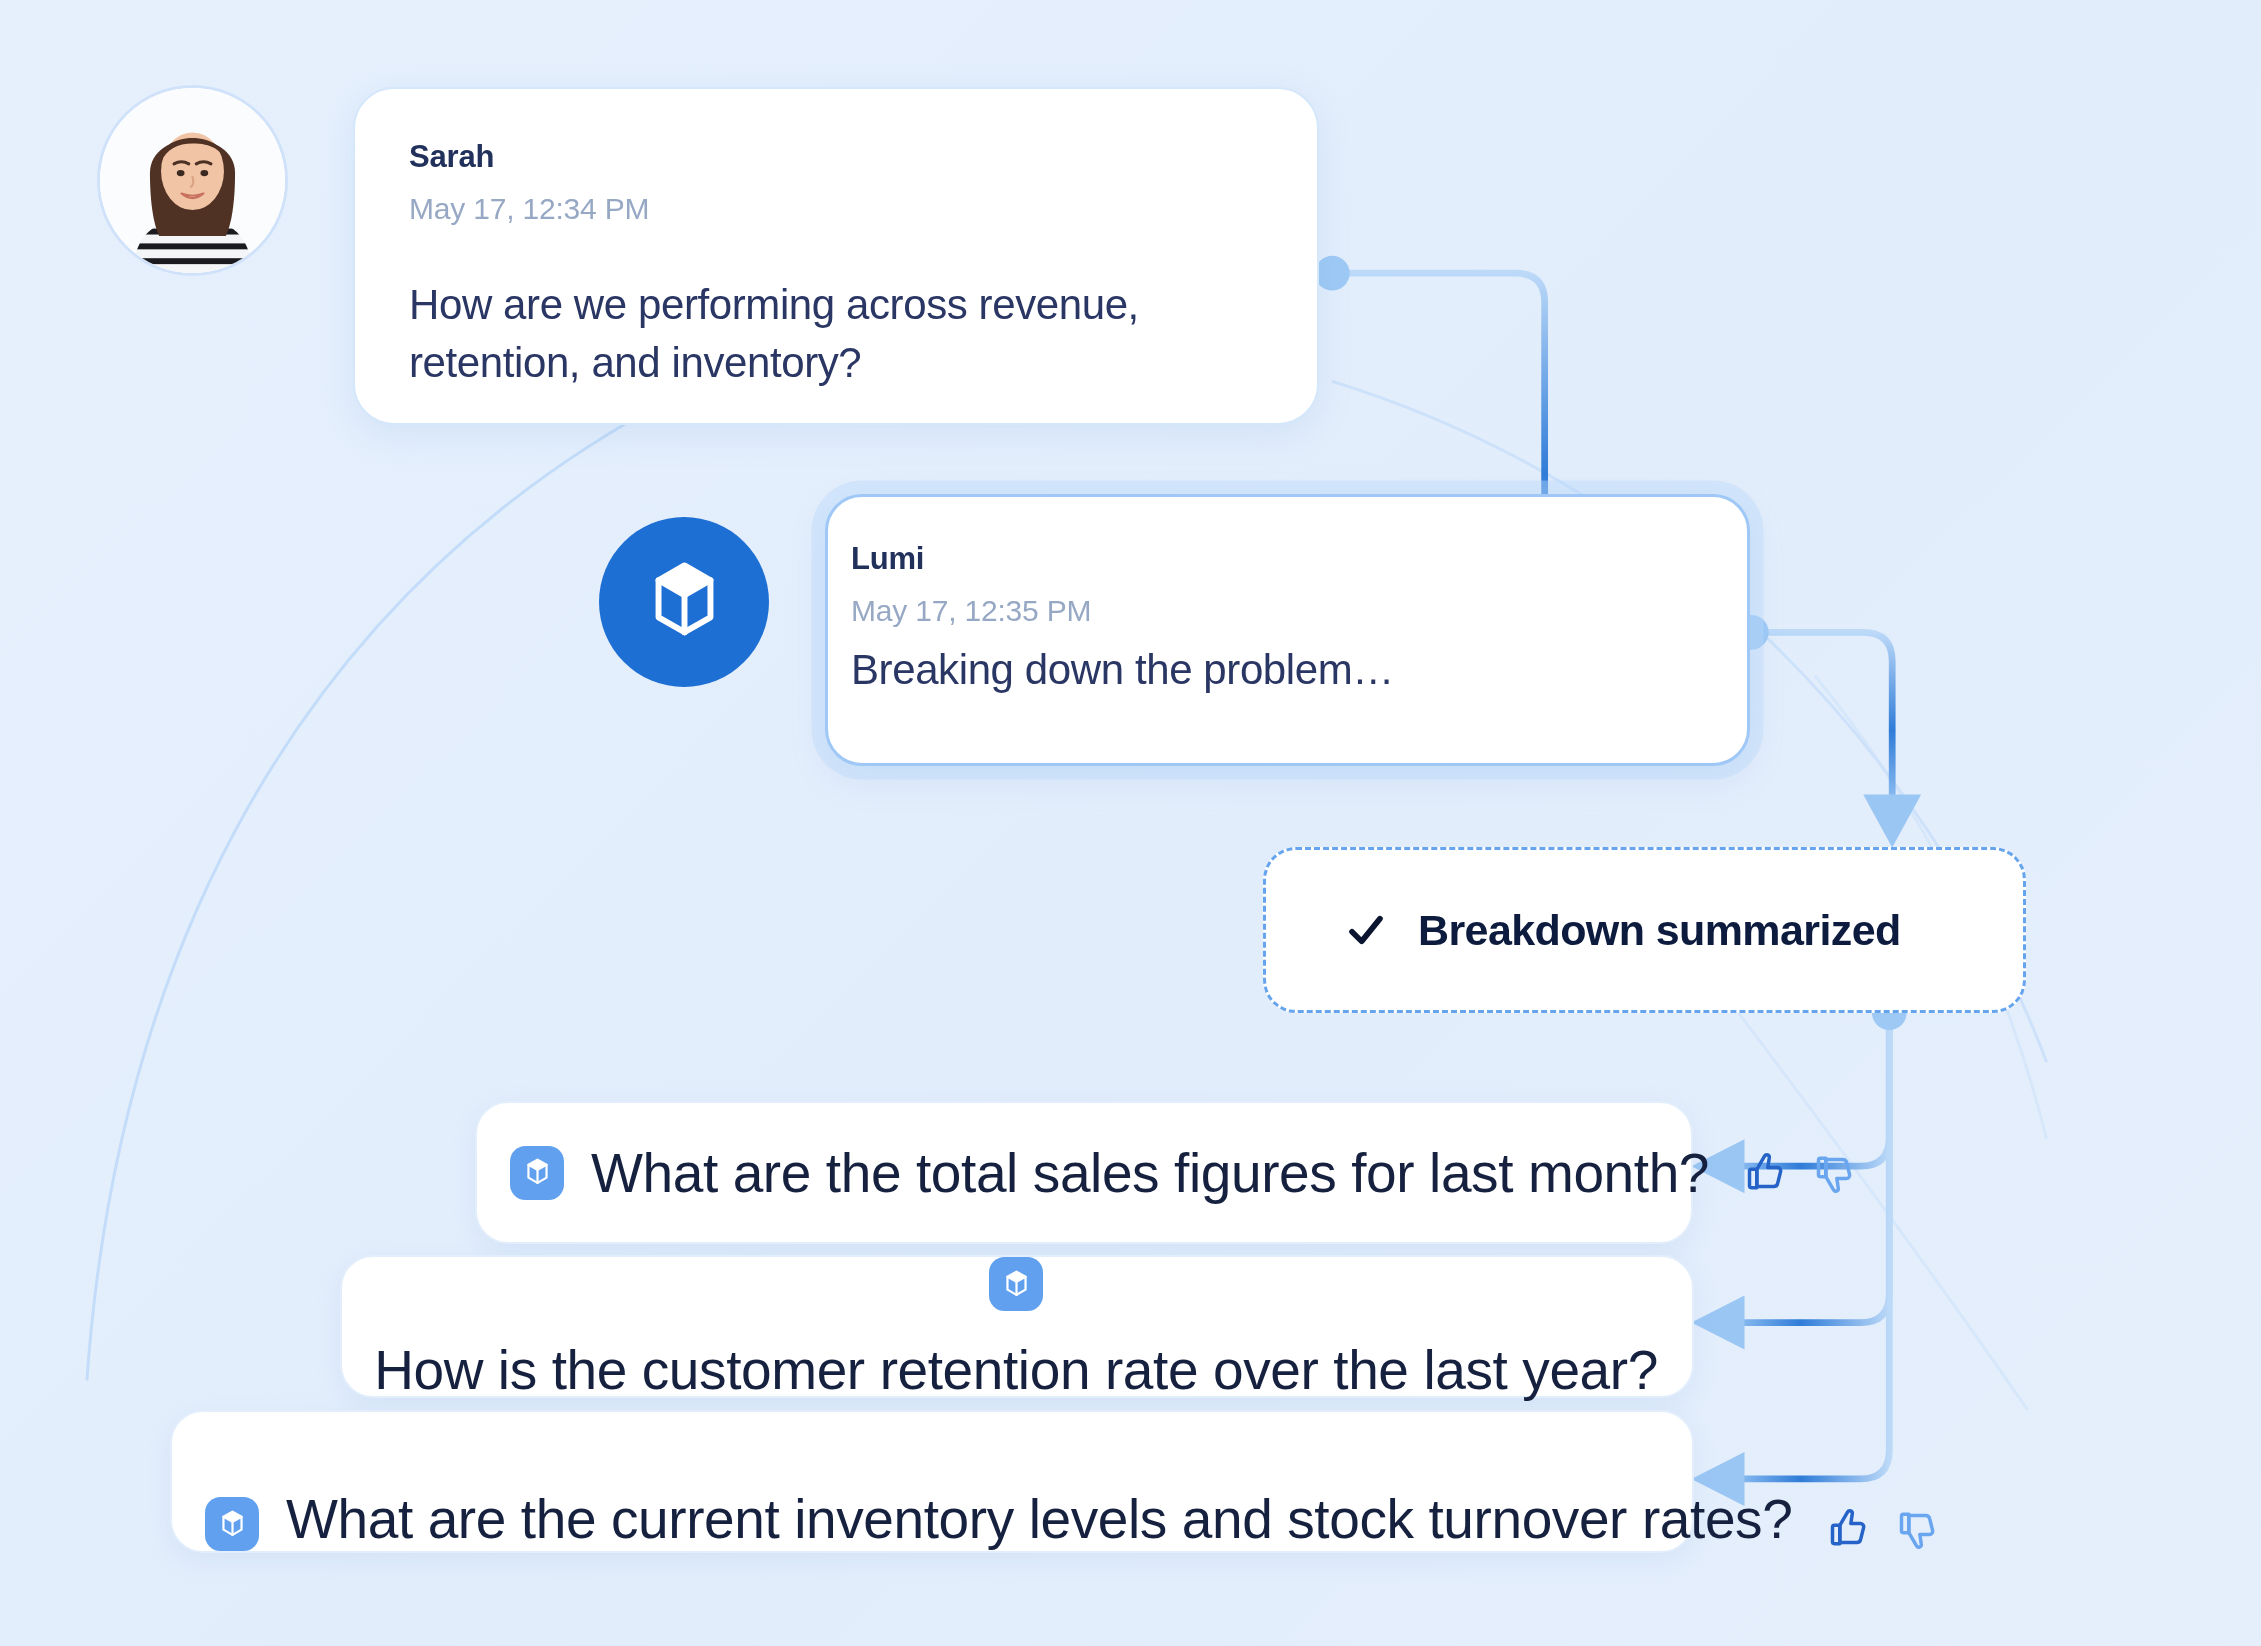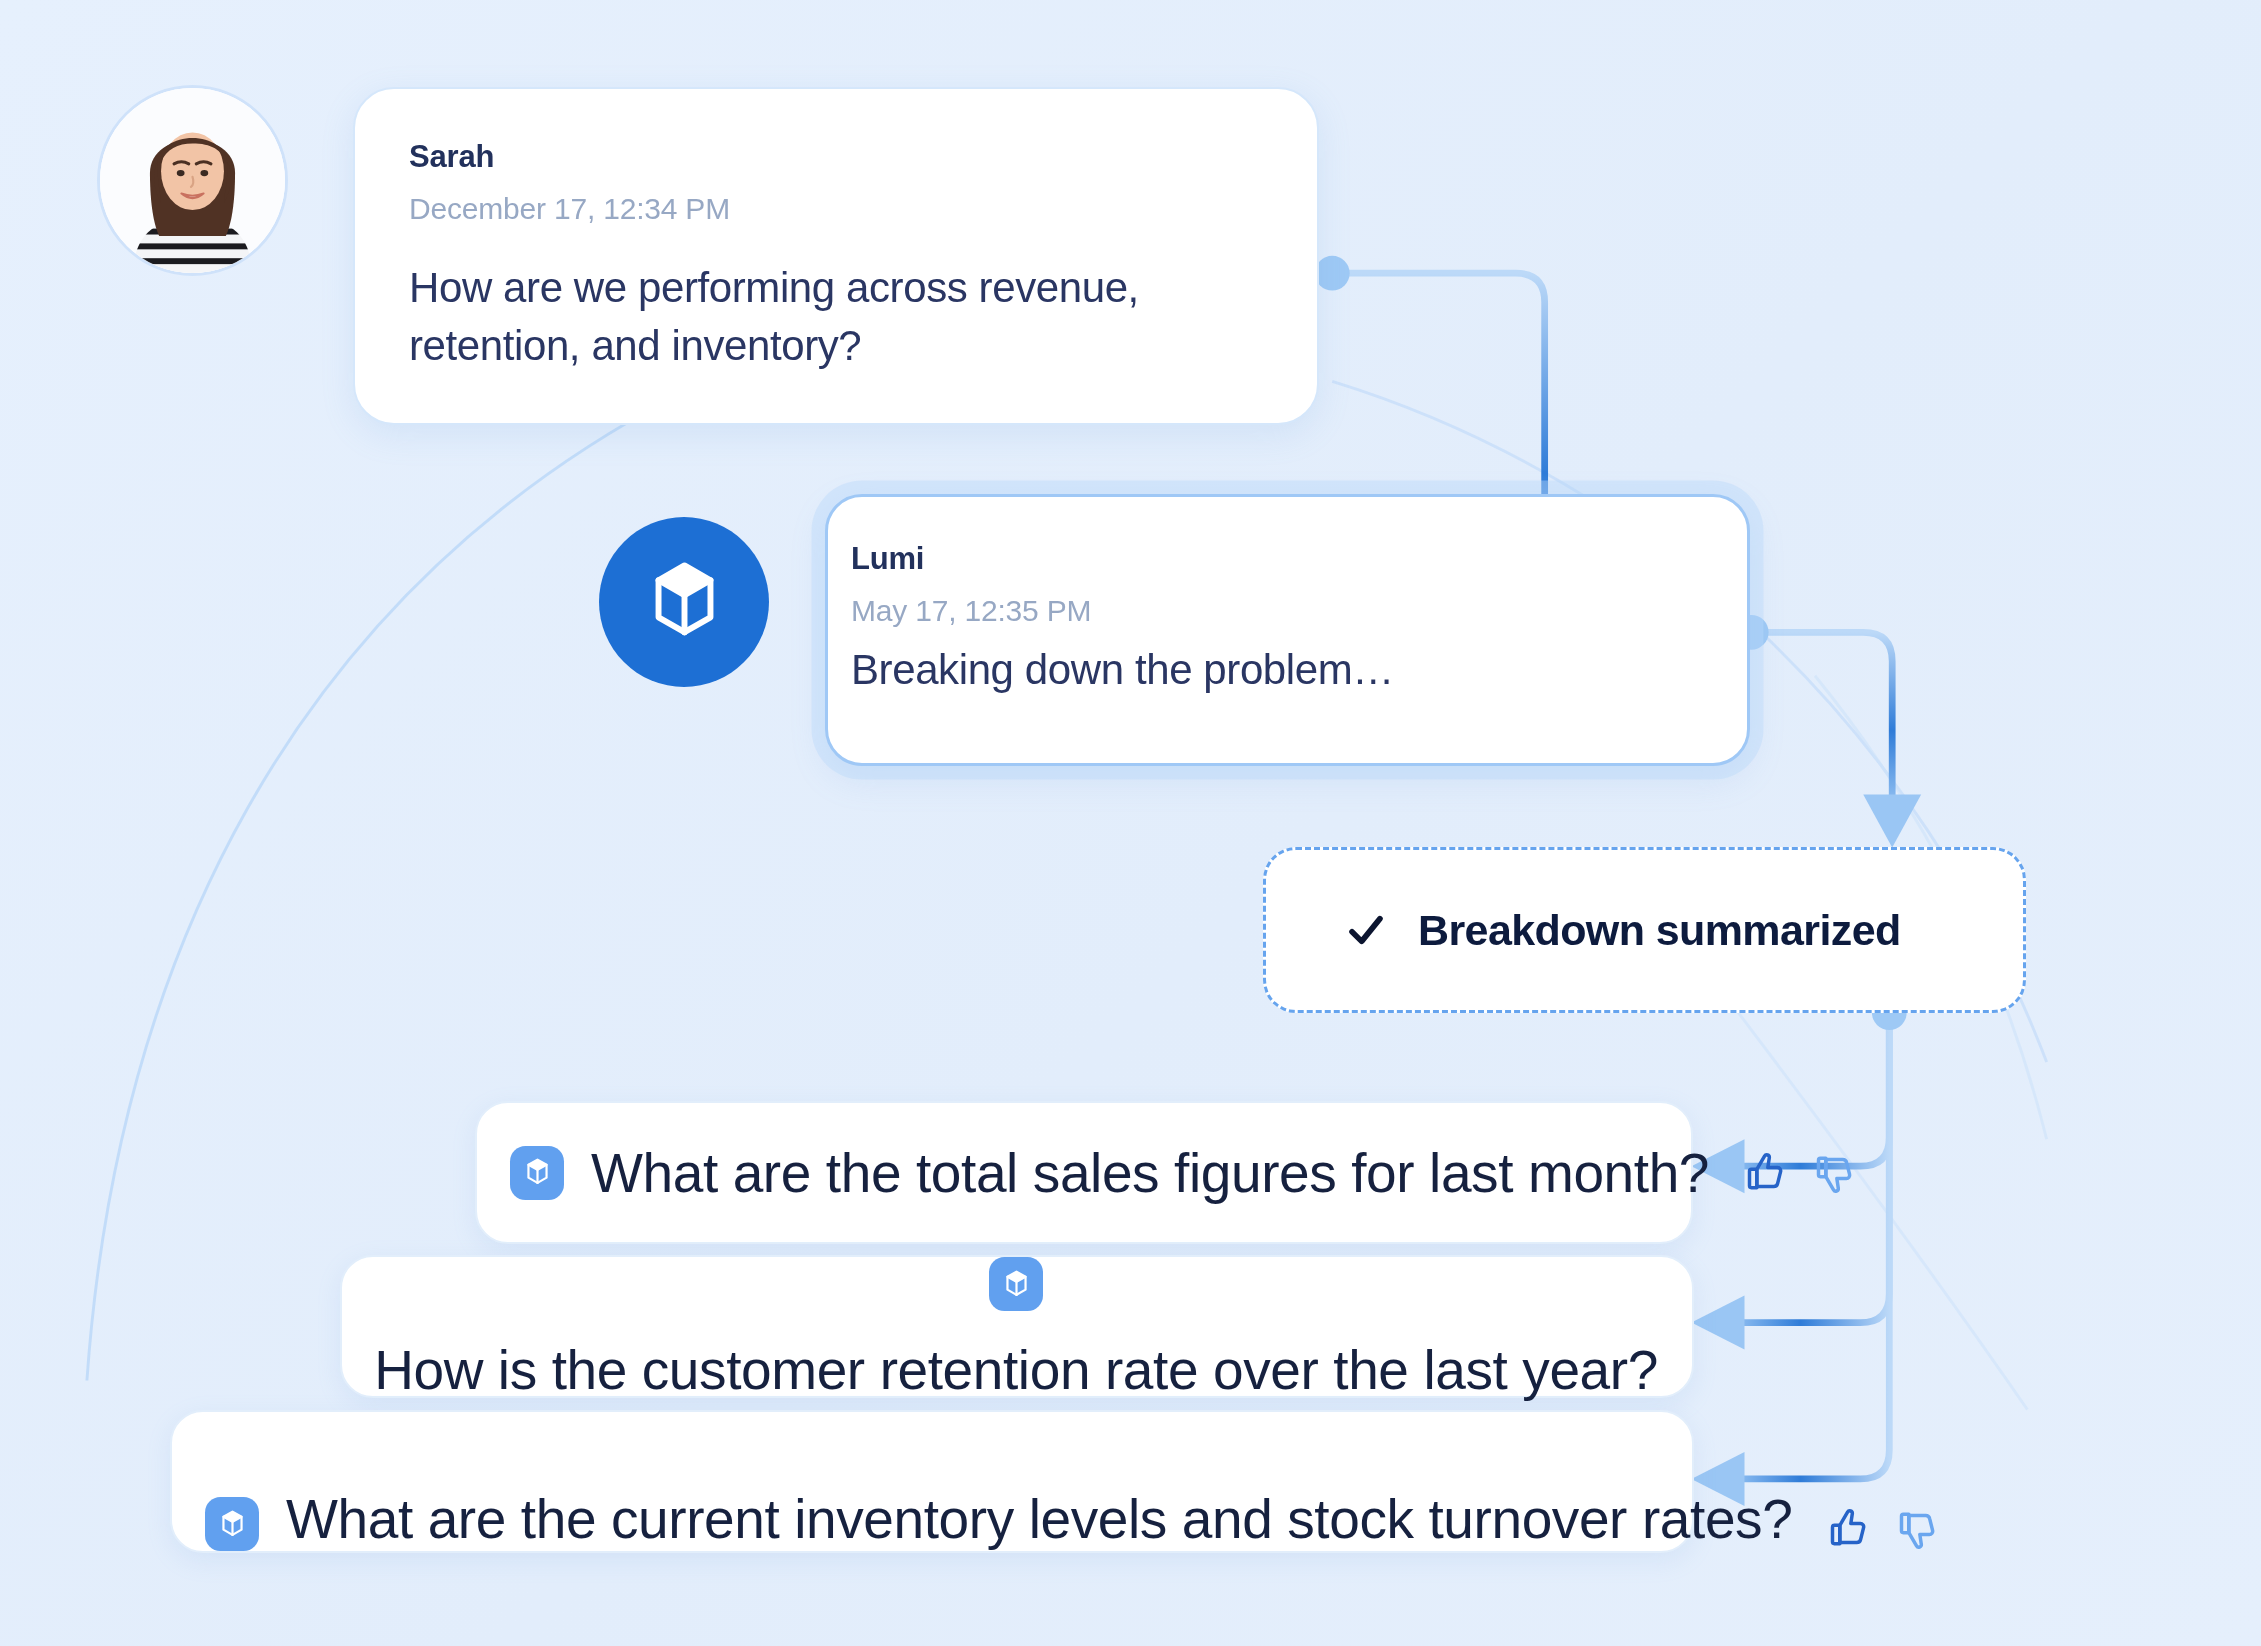--- a/index.html
+++ b/index.html
@@ -91,21 +91,21 @@
     color: #22315c;
     letter-spacing: -0.2px;
   }
   .msg-time {
     font-size: 30px;
     font-weight: 400;
     color: #97a8c4;
     letter-spacing: -0.2px;
   }
   .msg-body {
-    margin-top: 33px;
+    margin-top: 50px;
     font-size: 42px;
     line-height: 1.38;
     color: #2a3663;
     letter-spacing: -0.4px;
     font-weight: 400;
   }
   .bubble-lumi .msg-body { margin-top: 13px; }
 
   
   .lumi-logo {
@@ -287,21 +287,21 @@
 
       <path d="M50 48 q1.2 4 -0.8 5.4" stroke="#d9a384" stroke-width="1.2" fill="none" stroke-linecap="round"></path>
 
       <path d="M44 57 q6 5 12 0 q-6 2.4 -12 0 Z" fill="#ffffff" stroke="#c9715f" stroke-width="1.1" stroke-linejoin="round"></path>
     </svg>
   </div>
 
   <div class="bubble bubble-sarah">
     <div class="msg-meta">
       <span class="msg-author">Sarah</span>
-      <span class="msg-time">December 17, 12:34 PM</span>
+      <span class="msg-time">May 17, 12:34 PM</span>
     </div>
     <div class="msg-body">How are we performing across revenue, retention, and inventory?</div>
   </div>
 
   <div class="lumi-logo">
     <svg viewBox="0 0 48 48" fill="none" stroke="#ffffff" stroke-width="3.2" stroke-linejoin="round" stroke-linecap="round">
       <path d="M24 4 L38 12 L24 20 L10 12 Z" fill="#ffffff" stroke="#ffffff"></path>
       <path d="M10 12 V32 L24 40"></path>
       <path d="M38 12 V32 L24 40"></path>
       <path d="M24 20 V40"></path>

